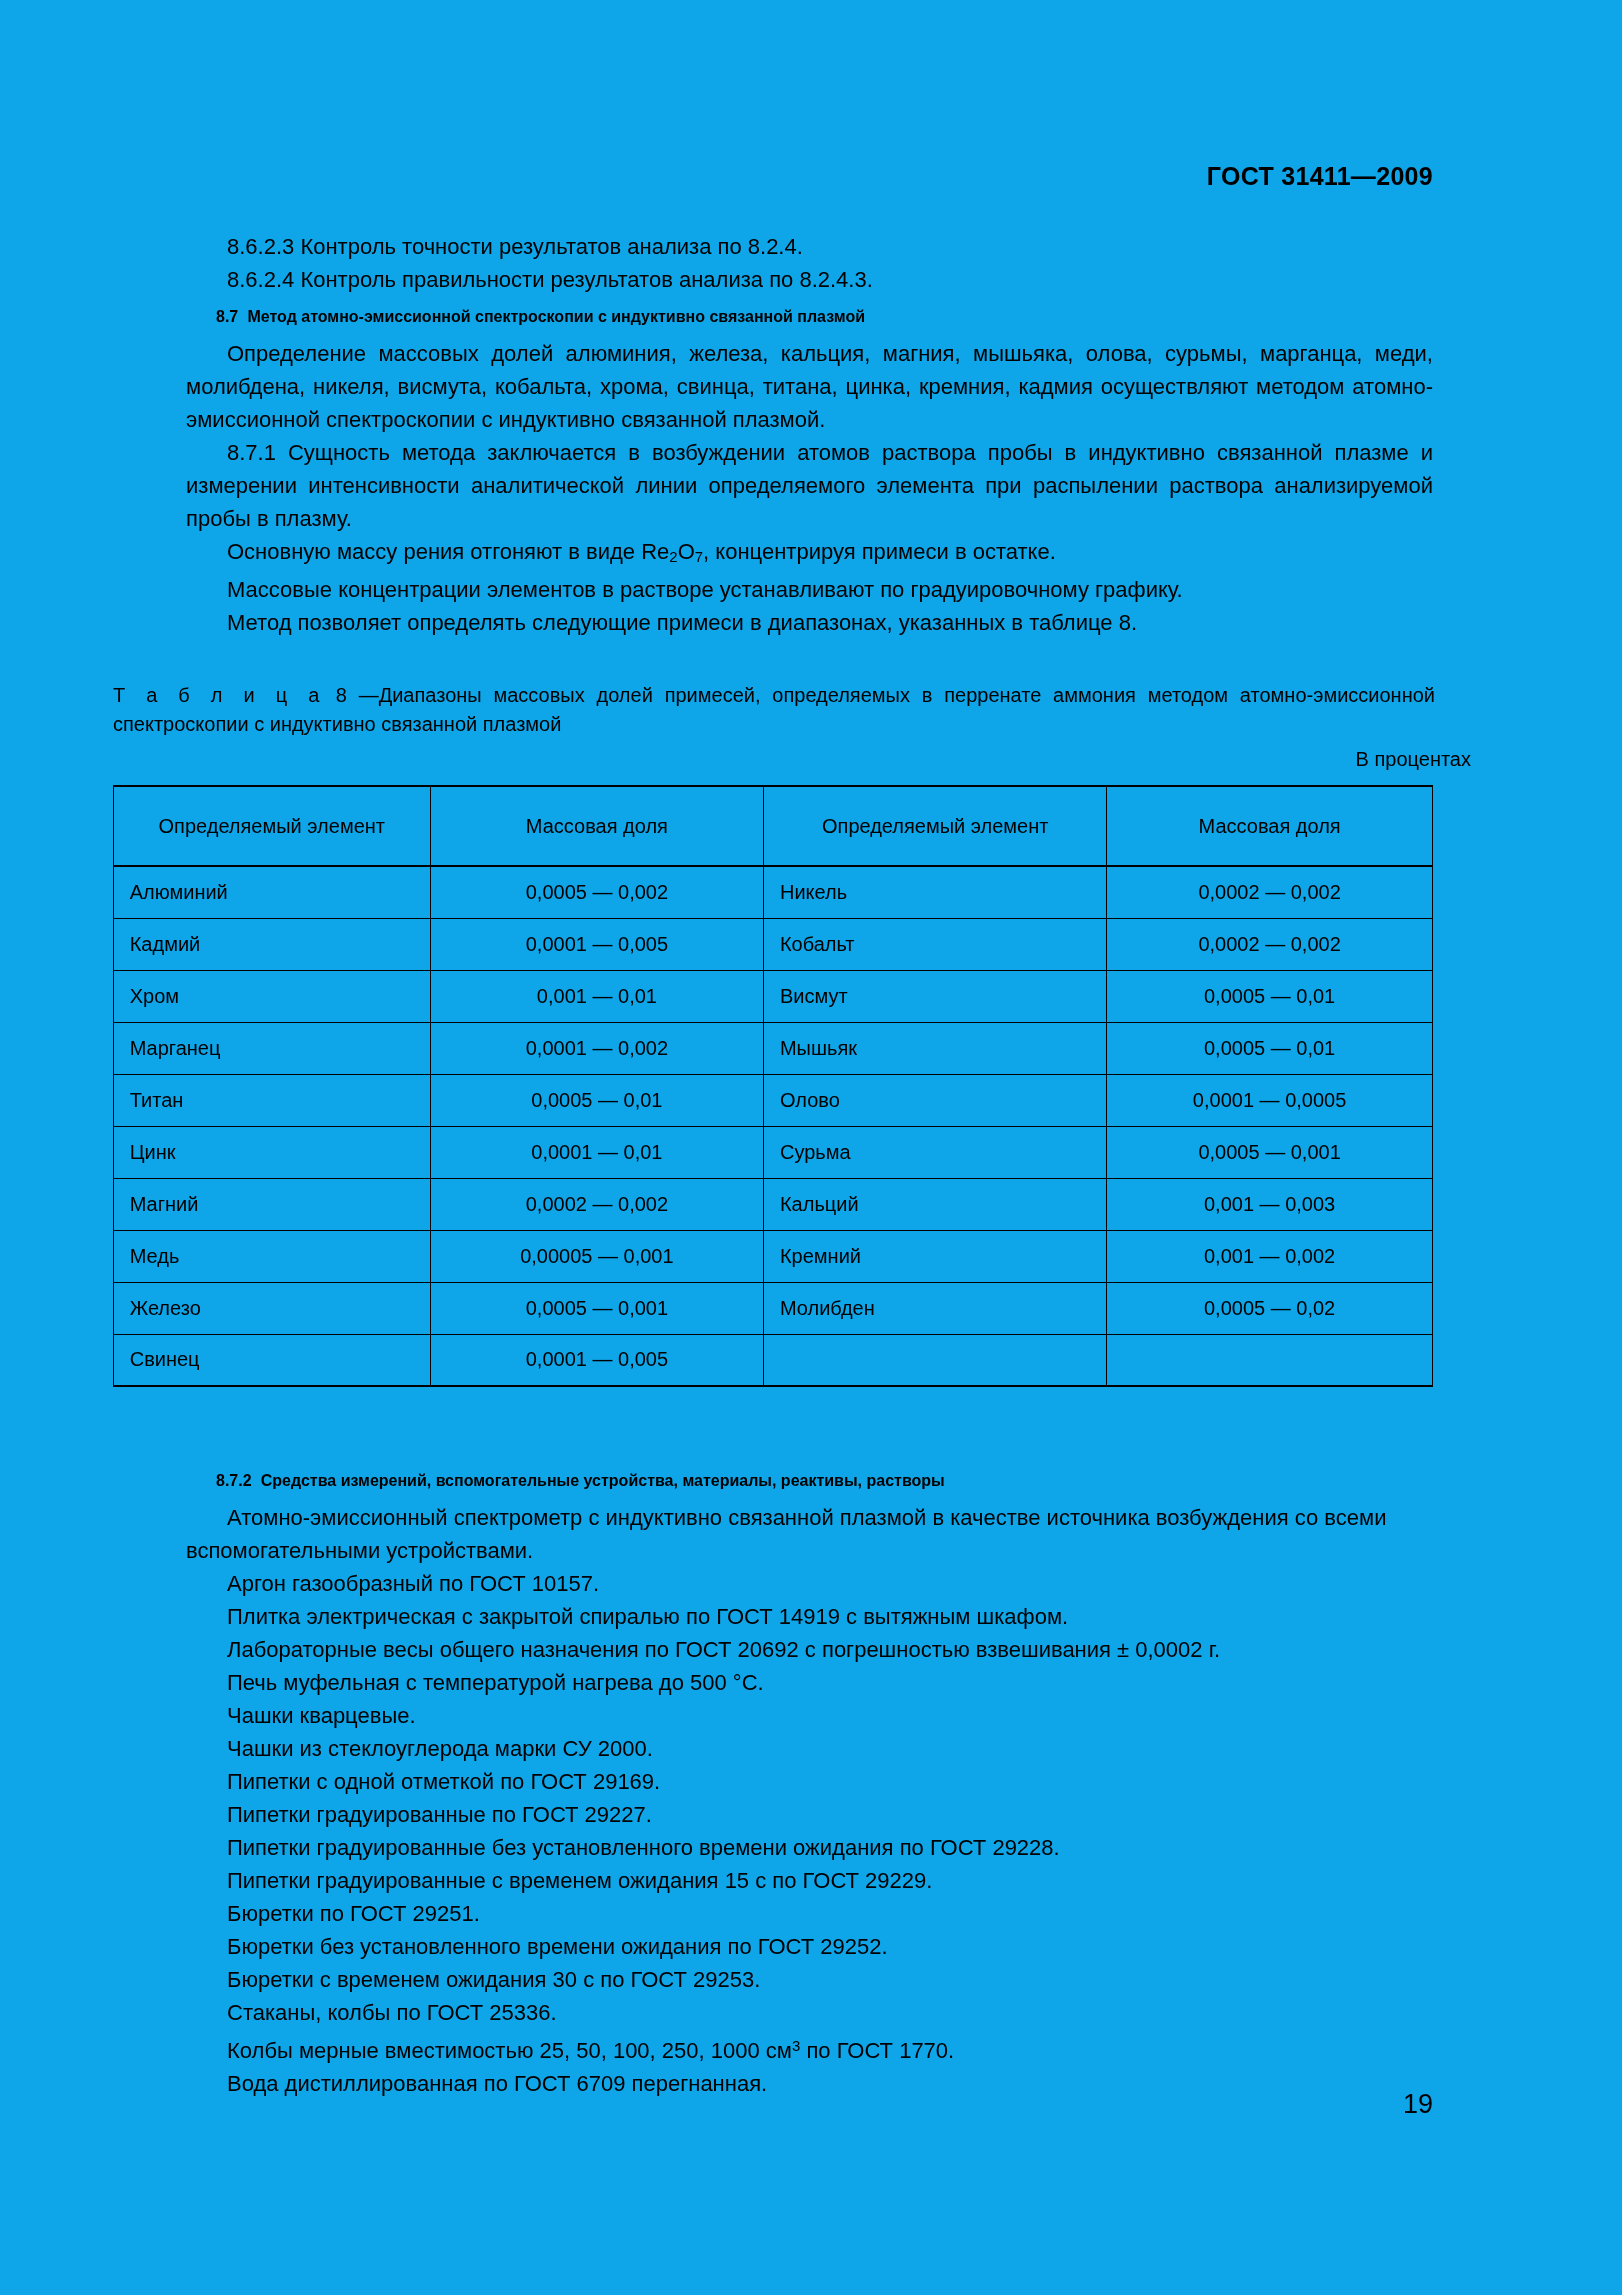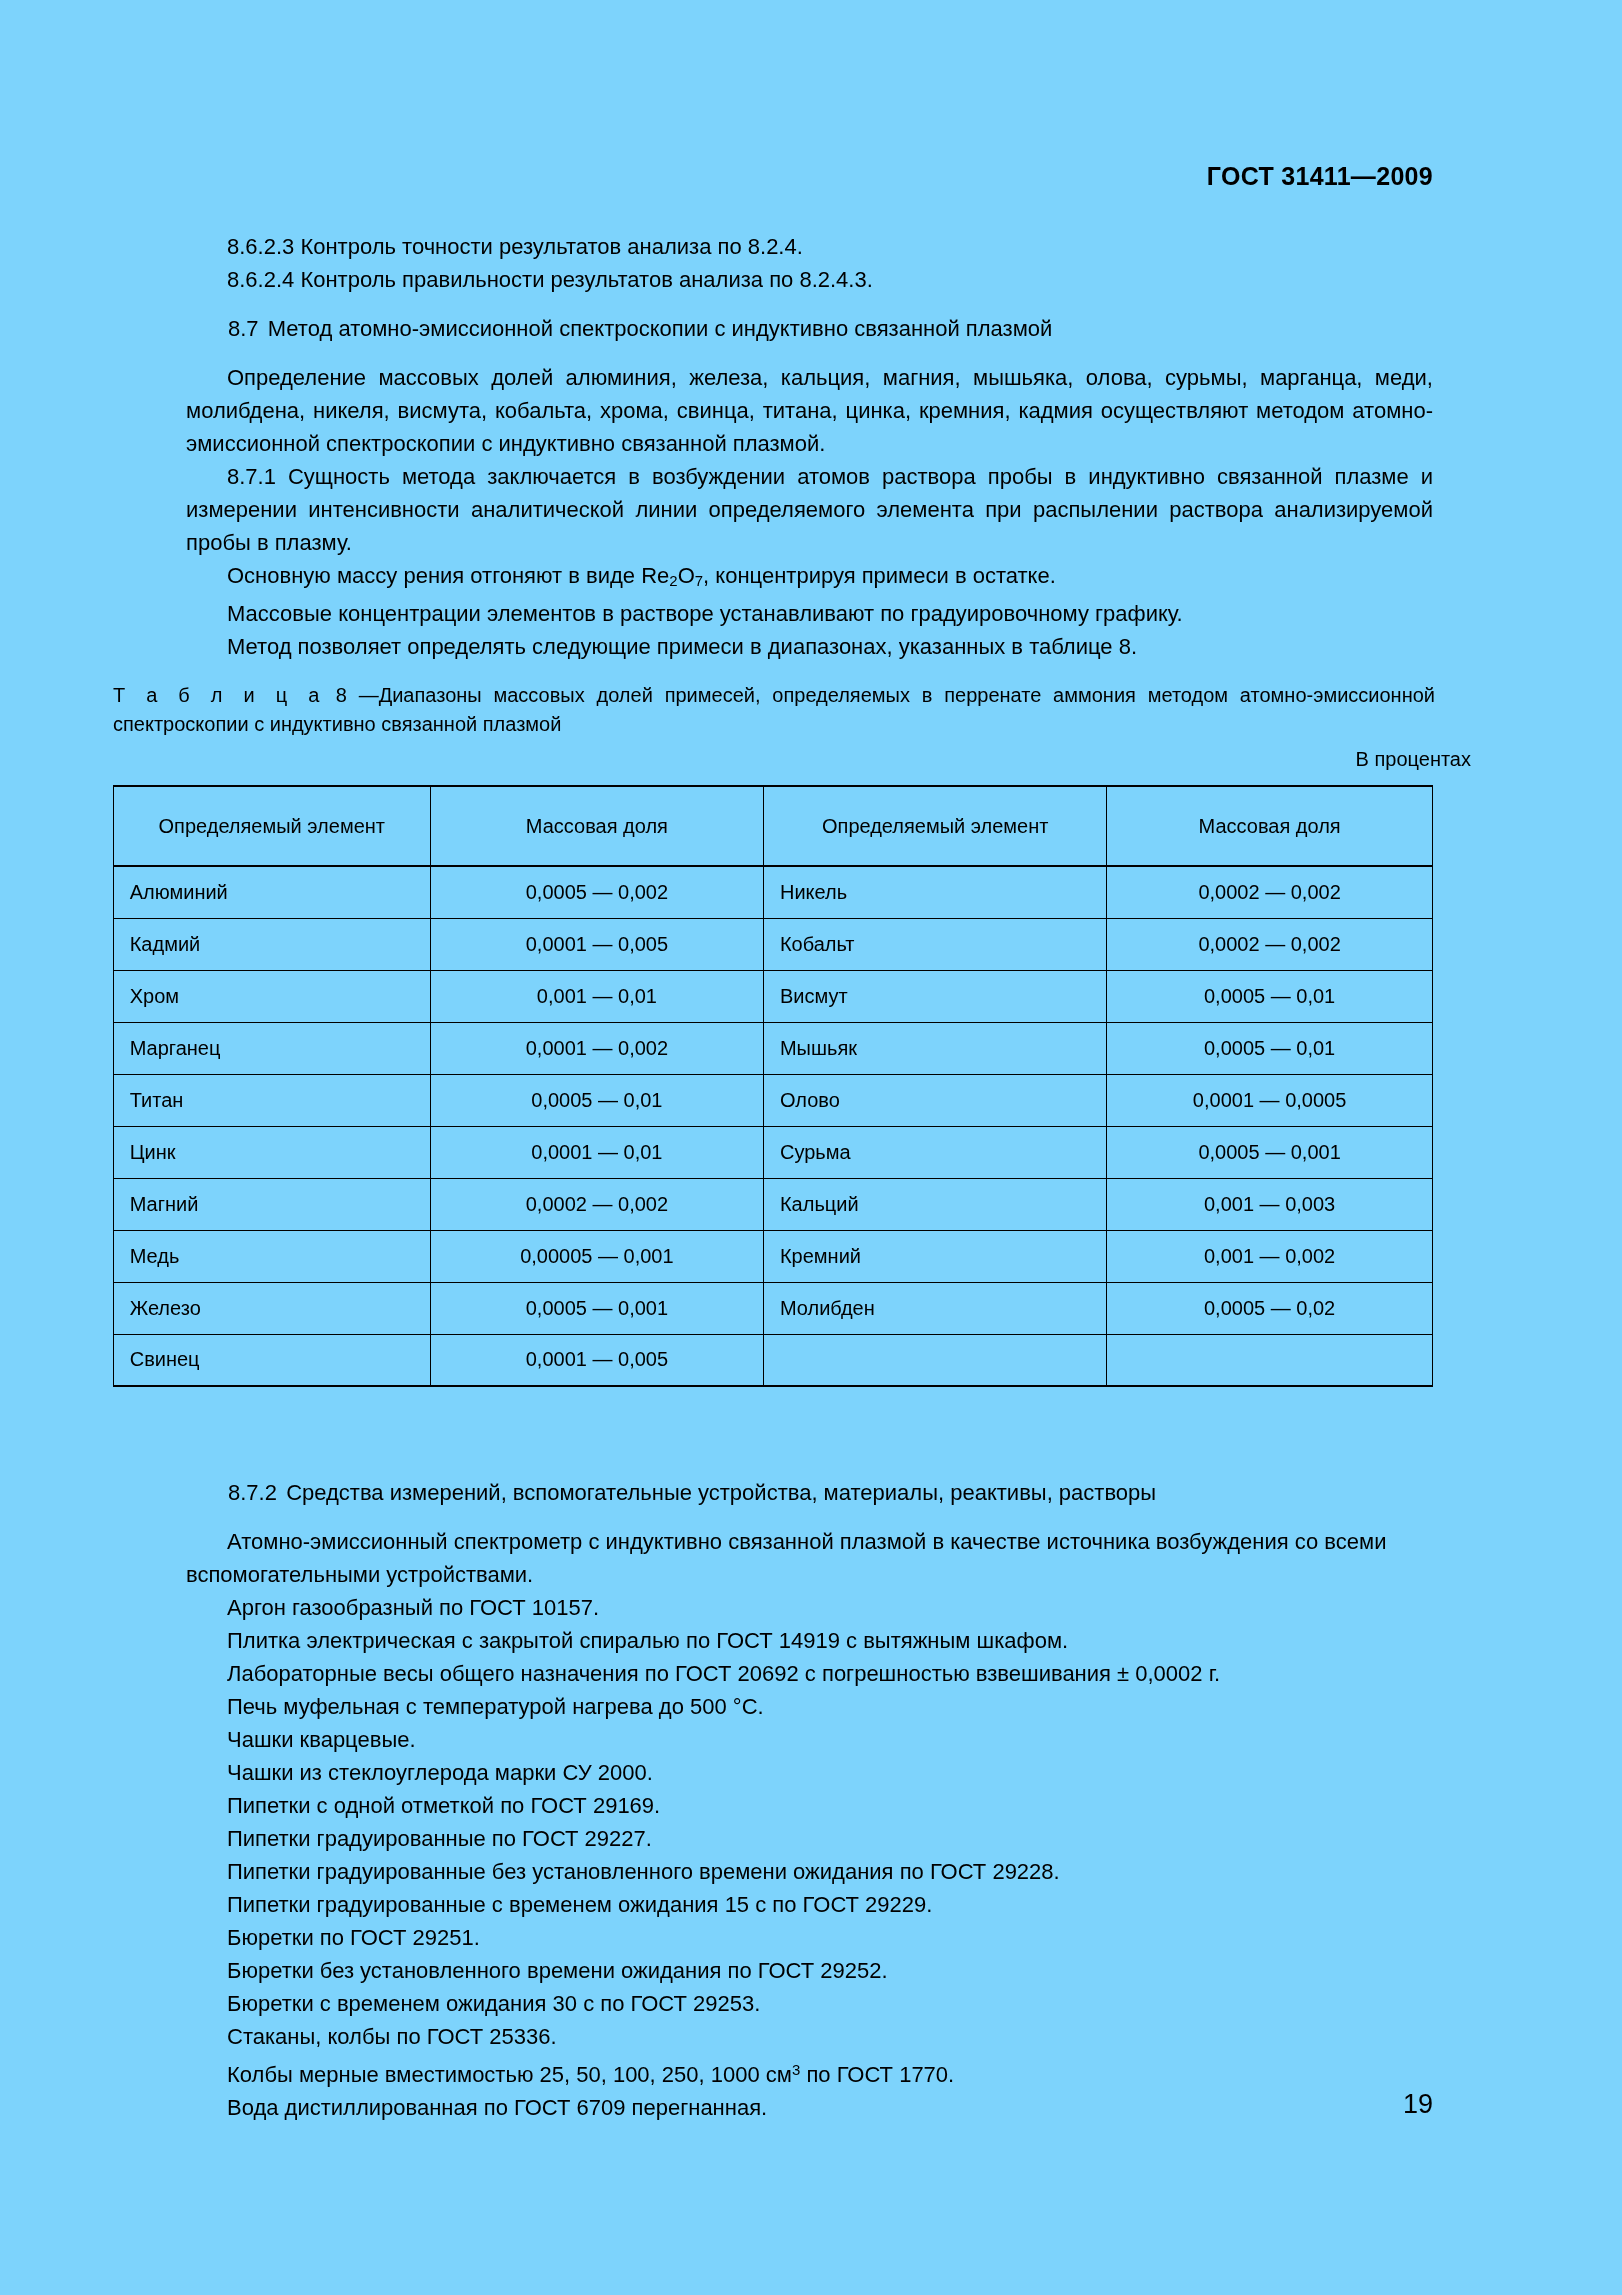--- a/index.html
+++ b/index.html
@@ -4,21 +4,21 @@
 <style>
   html, body {
     margin: 0;
     padding: 0;
     background: #ffffff;
   }
   .page {
     position: relative;
     width: 1623px;
     height: 2295px;
-    background: #7dd3fc;
+    background: #0ea5e9;
     font-family: "Liberation Sans", sans-serif;
     color: #000000;
     box-sizing: border-box;
     overflow: hidden;
   }
 
   
   .doc-header {
     position: absolute;
     top: 162px;
@@ -42,24 +42,24 @@
     font-size: 22px;
     line-height: 33px;
     text-align: justify;
     text-justify: inter-word;
     hyphens: manual;
   }
   p.indent { text-indent: 41px; }
   p.last-line-left { text-align: left; }
 
   .bold-head {
-    font-weight: normal;
-    font-size: 22px;
+    font-weight: bold;
+    font-size: 16px;
     line-height: 33px;
-    margin: 16px;
+    margin: 4px;
     text-indent: 26px;
   }
   .bold-head .num { margin-right: 9.2px; }
 
   sub { font-size: 0.68em; vertical-align: -0.22em; }
   sup { font-size: 0.68em; vertical-align: 0.45em; }
 
   
   .tbl-caption {
     position: absolute;

